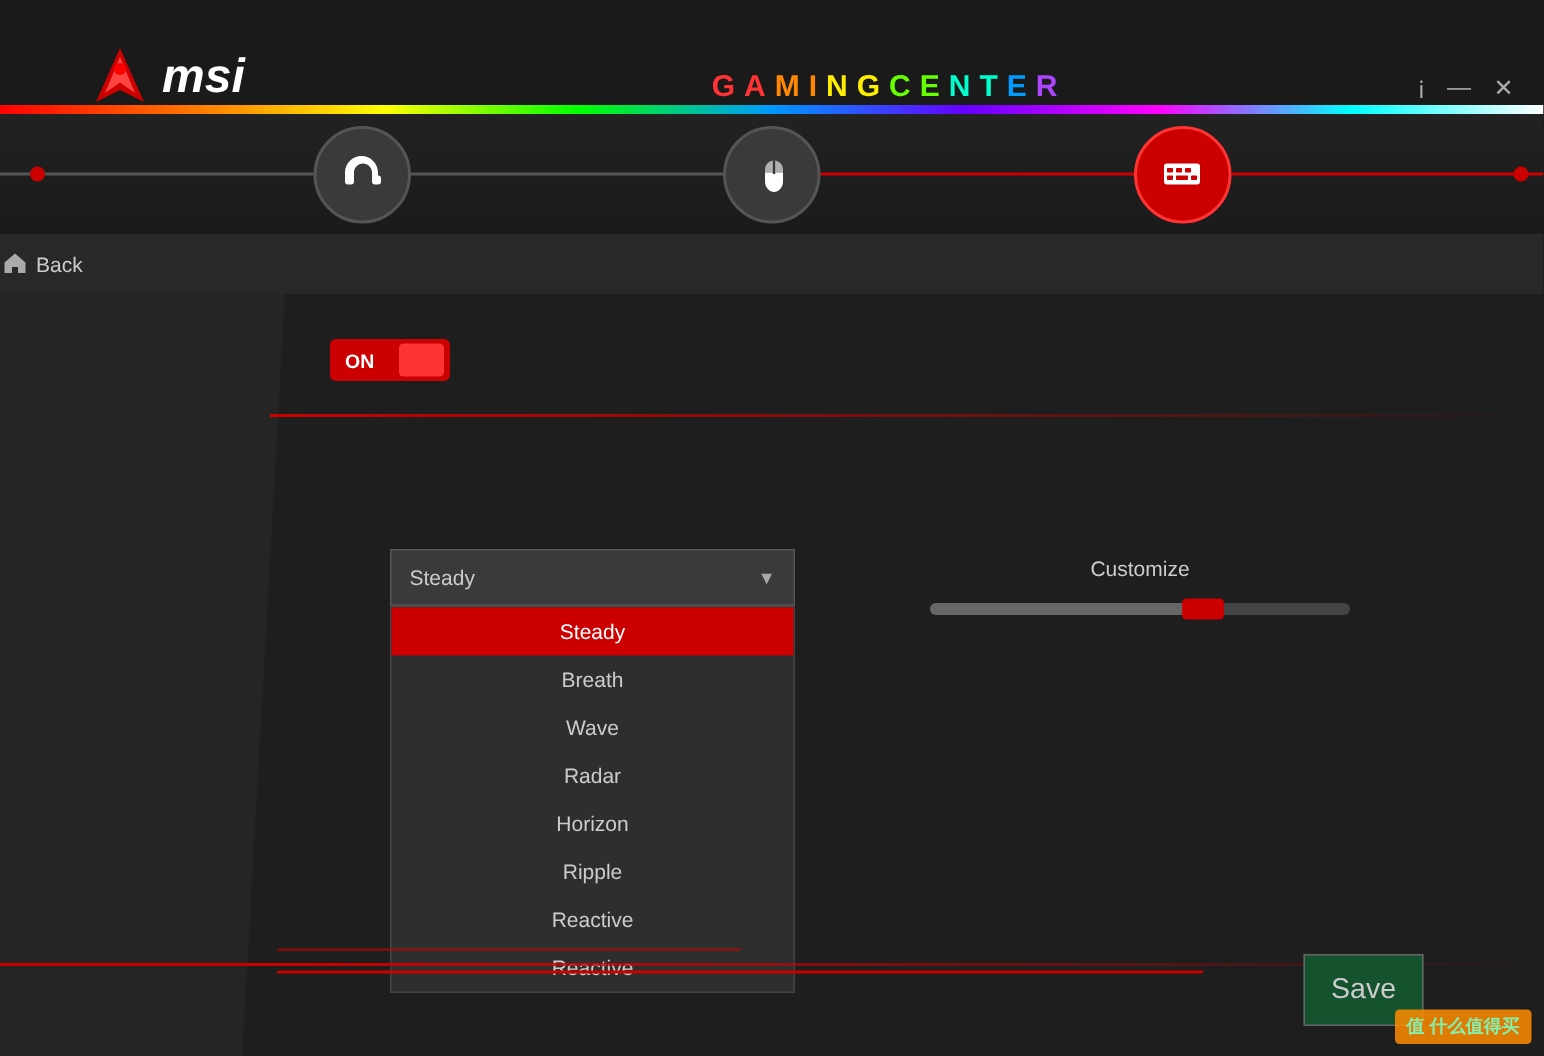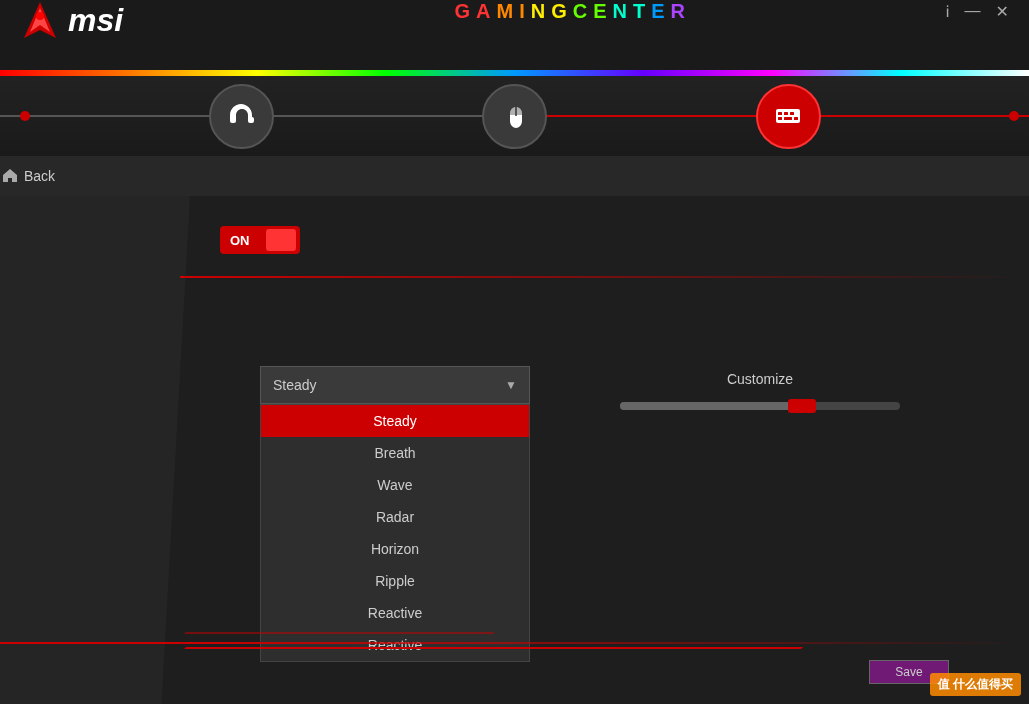--- a/index.html
+++ b/index.html
@@ -12,21 +12,22 @@
       position: relative;
     }
 
     
     #titlebar {
       width: 100%;
       height: 70px;
       background: #1a1a1a;
       position: relative;
       display: flex;
-      align-items: flex-start;
+      align-items: flex-end;
+      padding-left: 40px;
     }
 
     #logo-area {
       display: flex;
       align-items: center;
       padding-left: 20px;
       width: 200px;
     }
 
     #msi-logo {
@@ -308,25 +309,25 @@
       left: 65%;
       transform: translateX(-50%);
     }
 
     
     #save-btn {
       position: absolute;
       bottom: 20px;
       right: 80px;
       width: 80px;
-      height: 24px;
-      background: #701a75;
+      height: 48px;
+      background: #14532d;
       border: 1px solid #666;
       color: #ccc;
-      font-size: 12px;
+      font-size: 19px;
       cursor: pointer;
       display: flex;
       align-items: center;
       justify-content: center;
     }
 
     
     #accent-diag-1 {
       position: absolute;
       bottom: 55px;
@@ -347,21 +348,21 @@
       transform: skewX(-45deg);
       opacity: 0.5;
     }
 
     
     #watermark {
       position: absolute;
       bottom: 8px;
       right: 8px;
       background: rgba(255,140,0,0.85);
-      color: #ffffff;
+      color: #86efac;
       font-size: 12px;
       padding: 3px 8px;
       border-radius: 3px;
       font-weight: bold;
     }
 
     
     .g-red { color: #ff3333; }
     .g-orange { color: #ff8800; }
     .g-yellow { color: #ffee00; }

